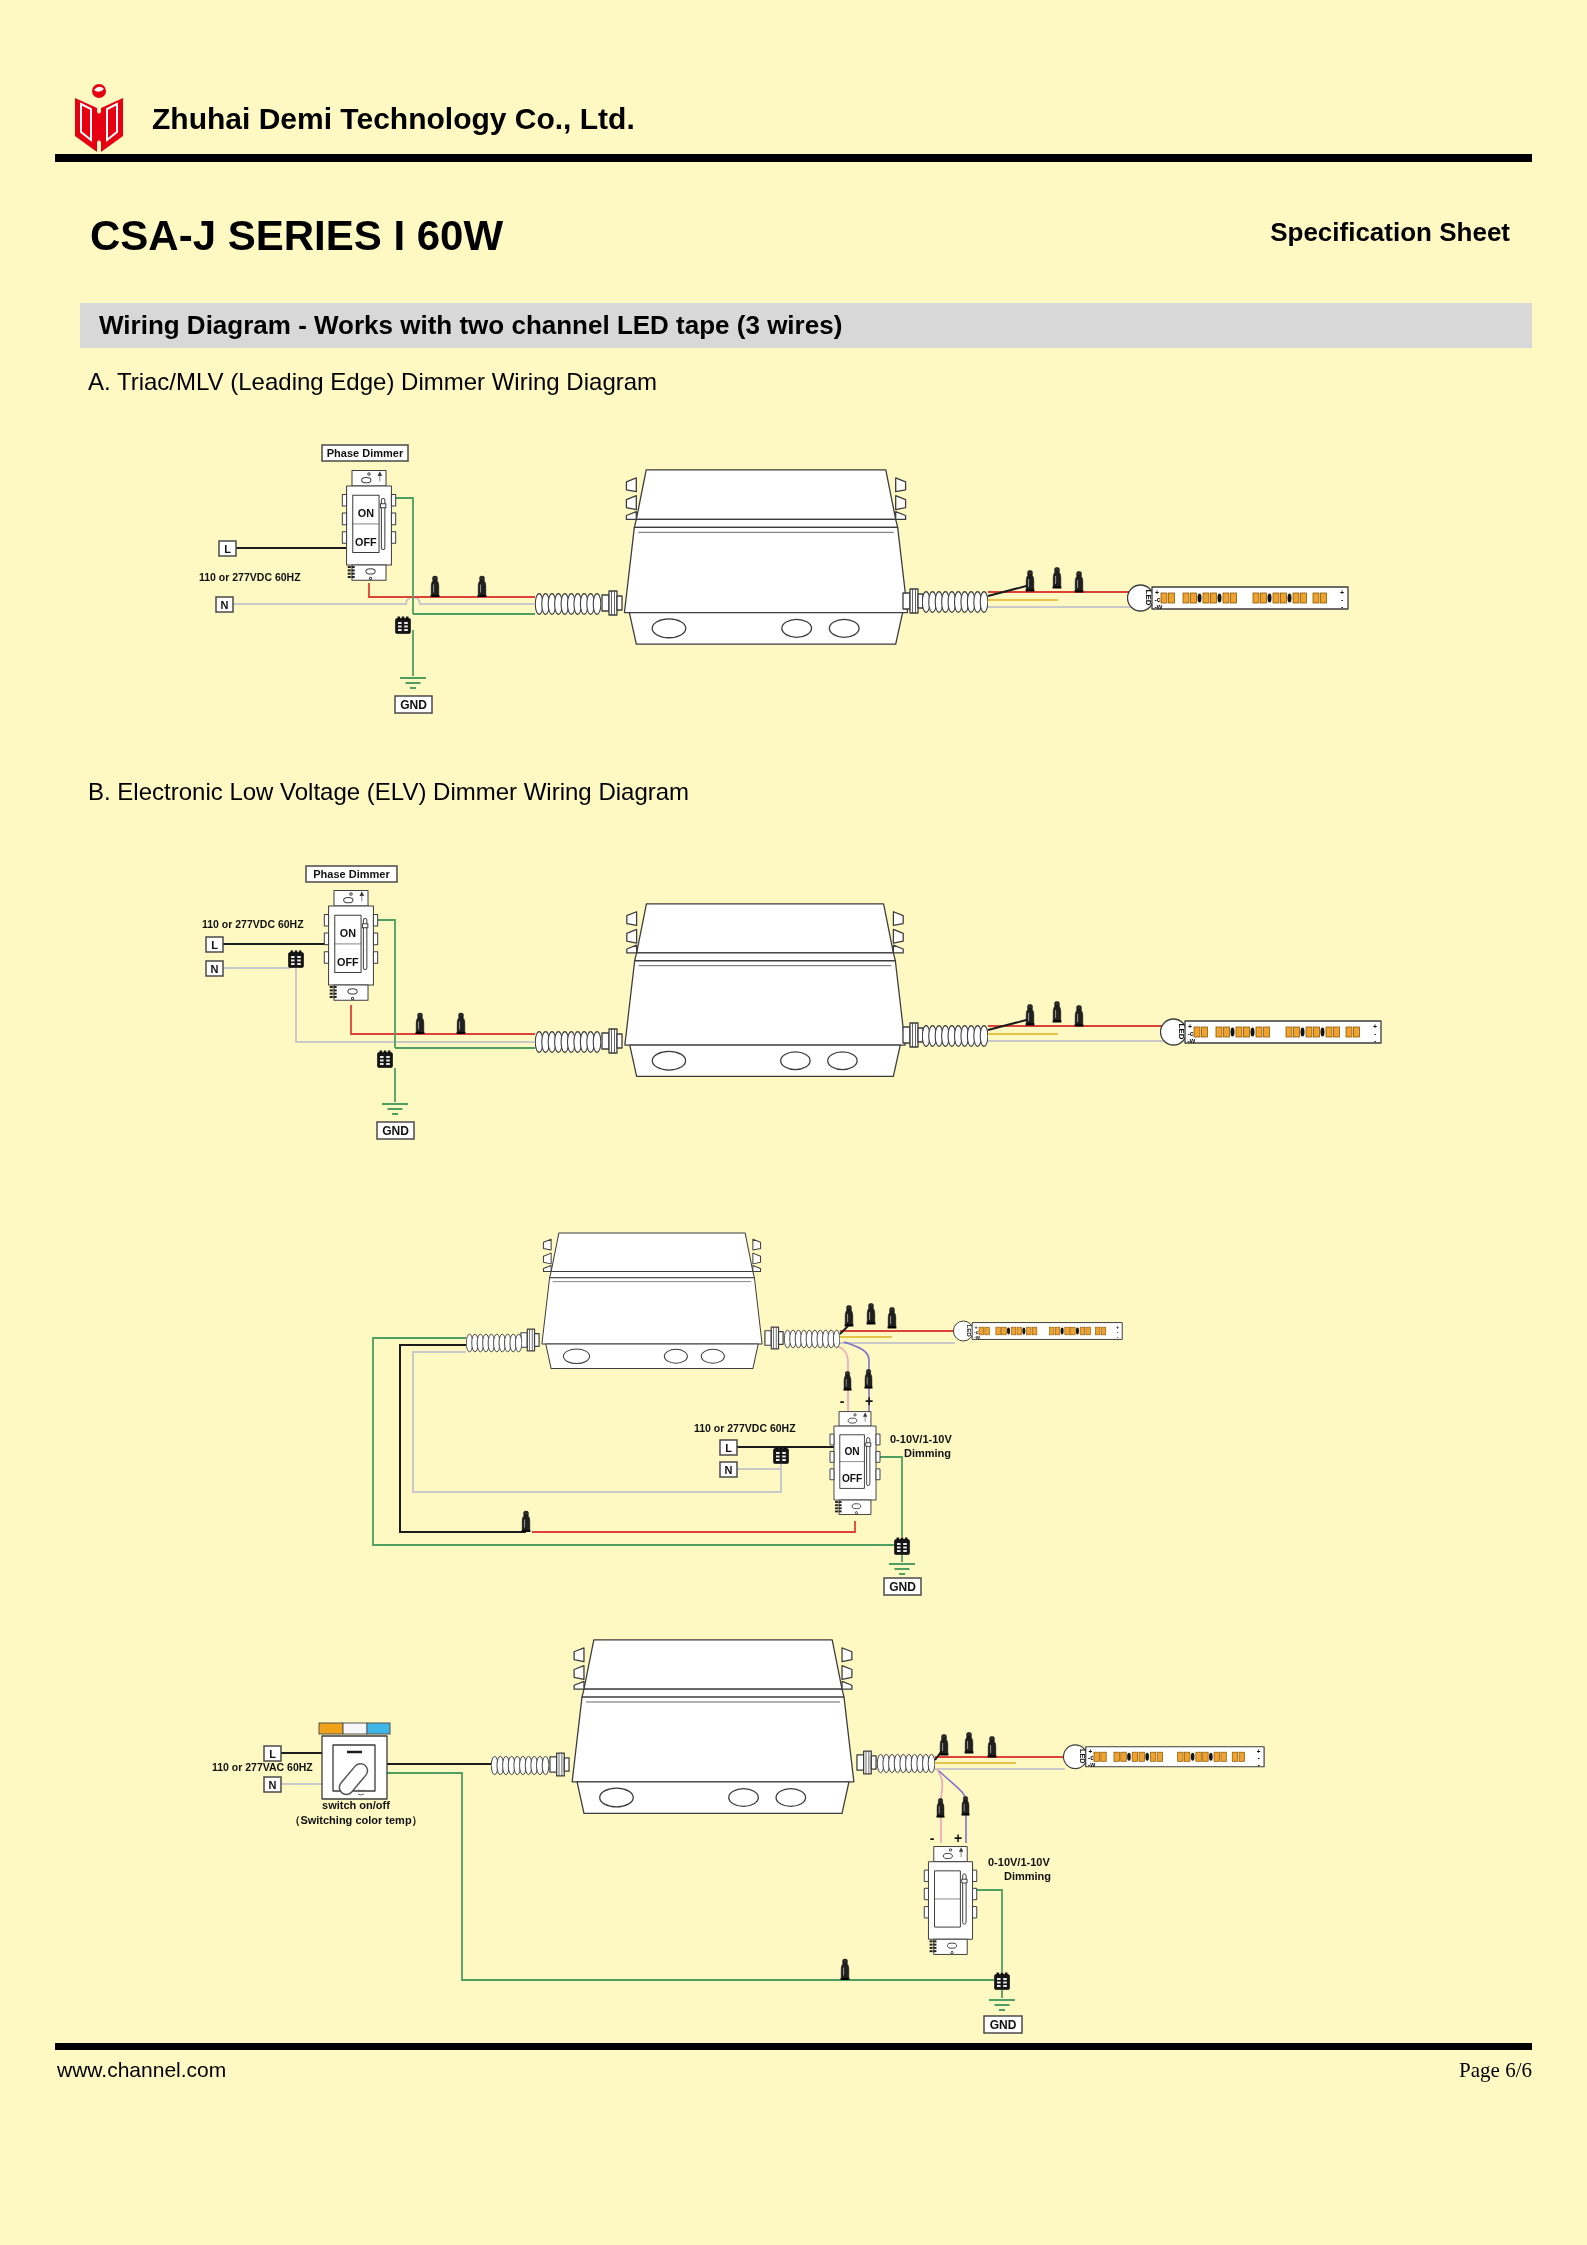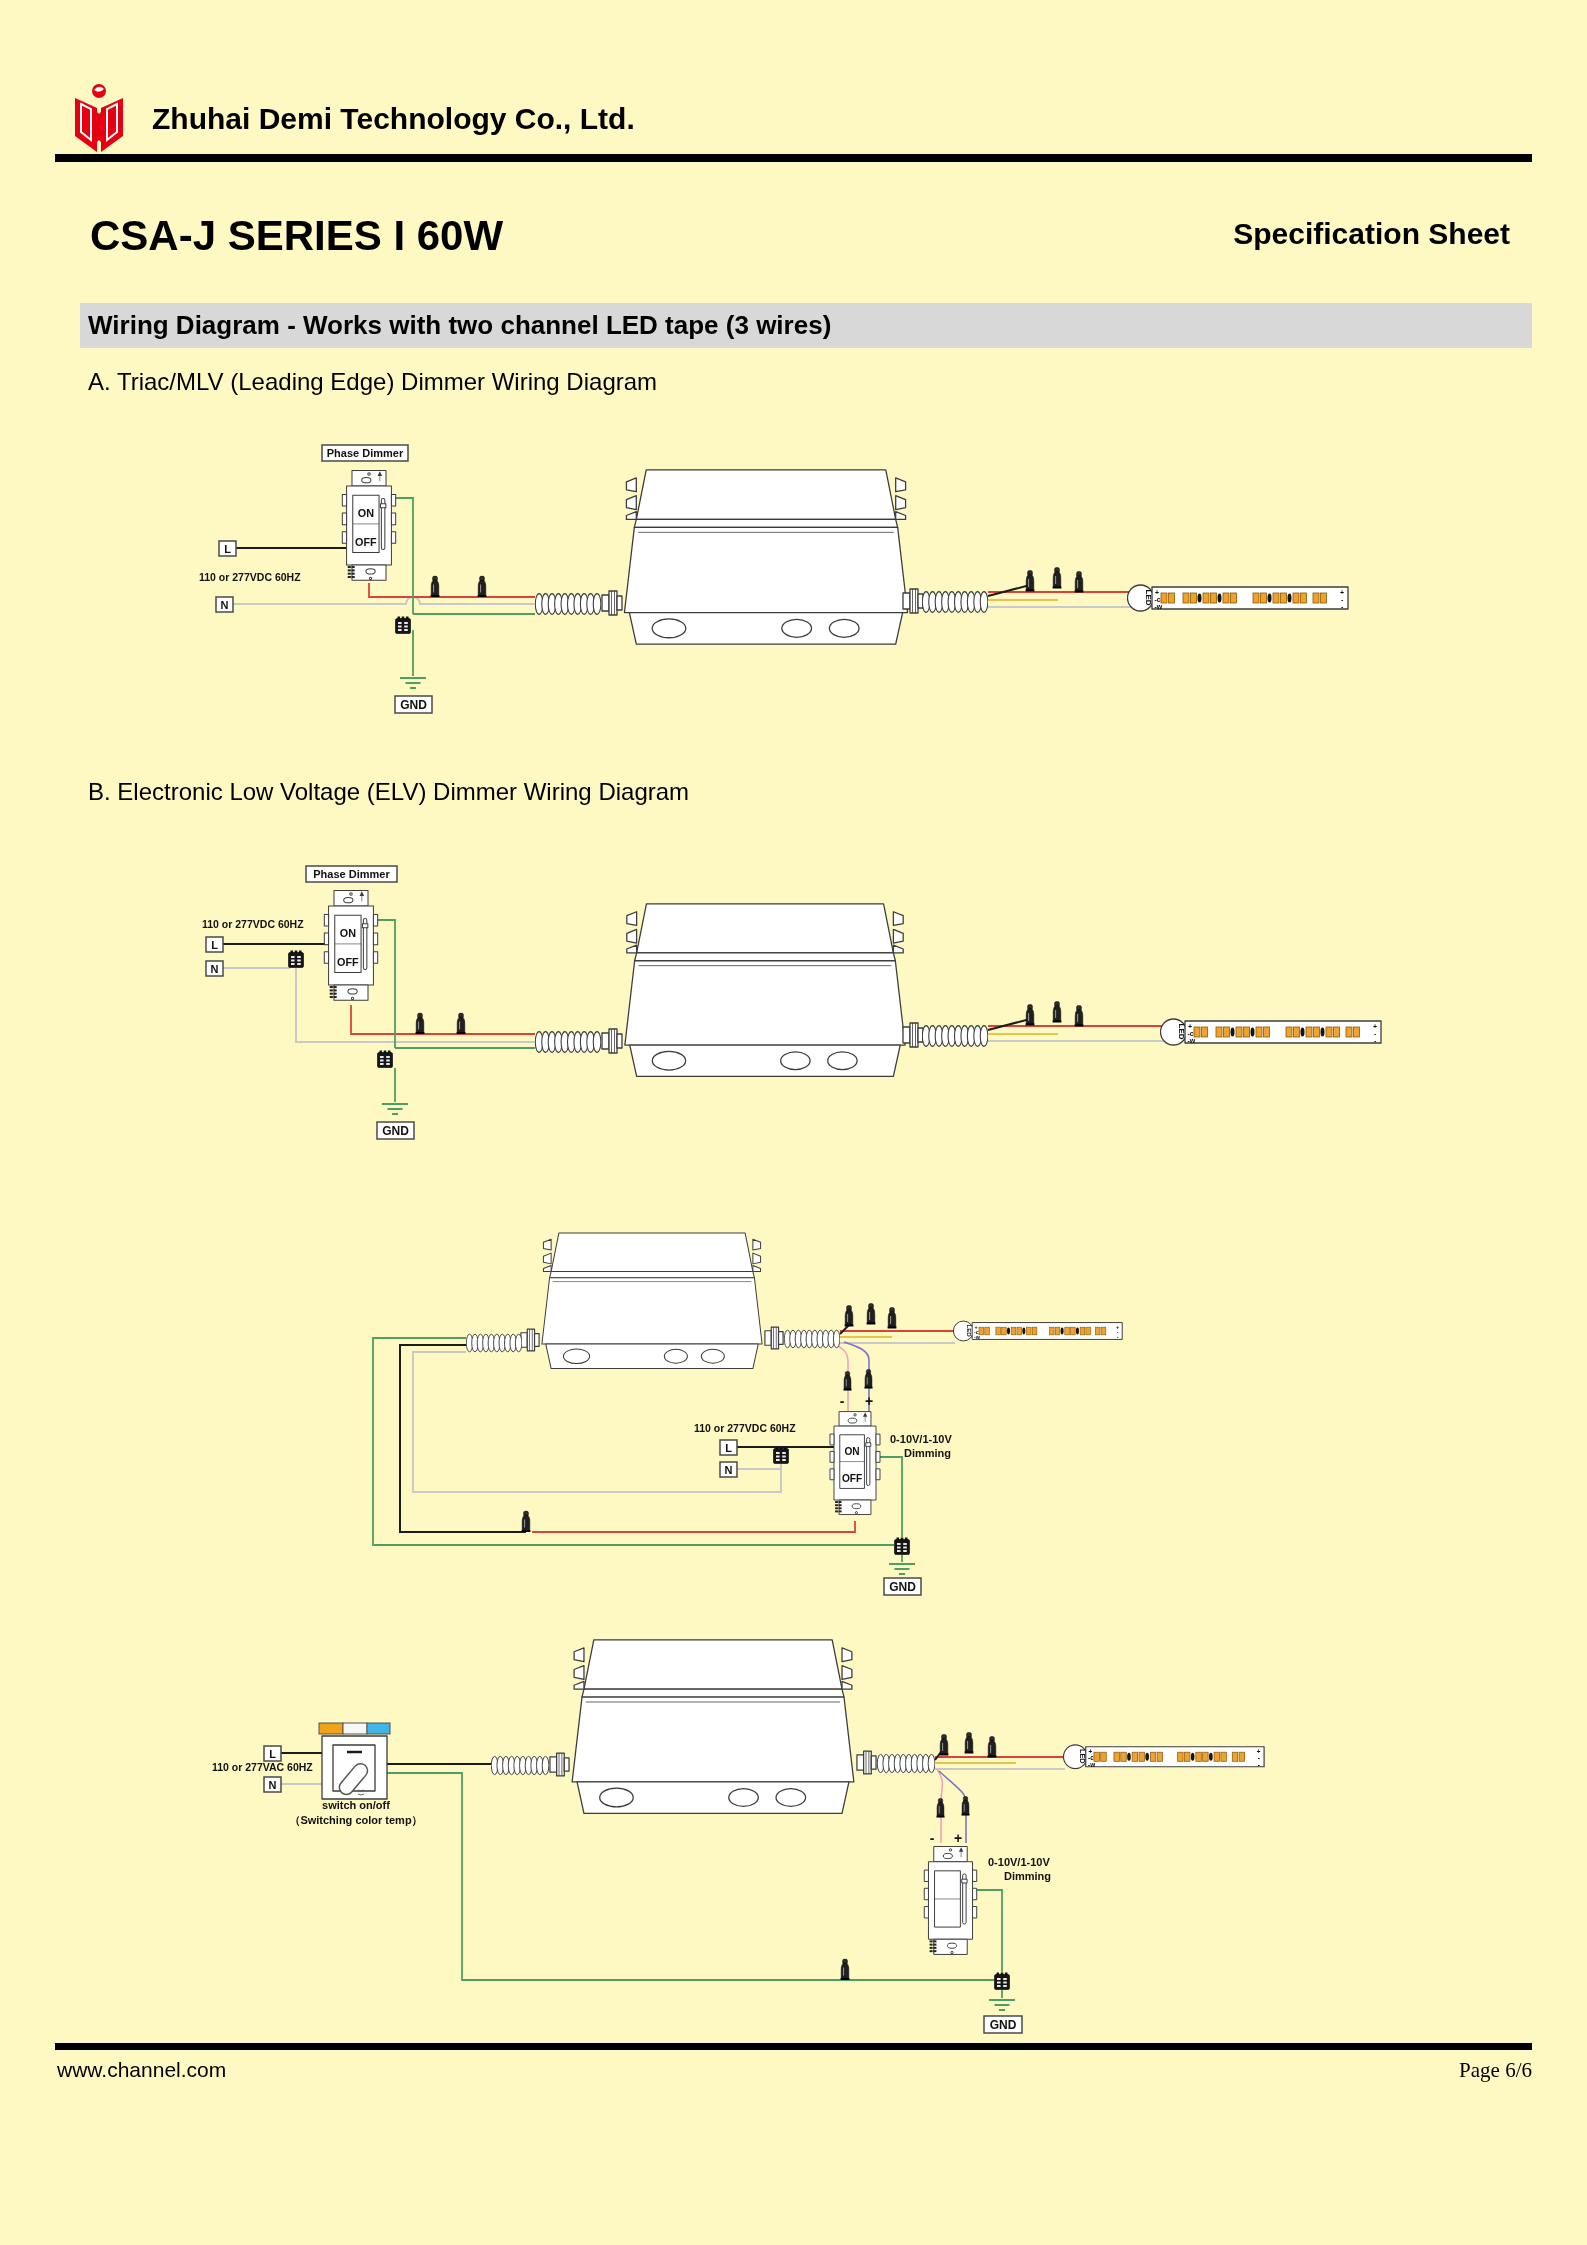--- a/index.html
+++ b/index.html
@@ -2,23 +2,23 @@
 <html><head>
 <meta charset="utf-8">
 <style>
   html,body{margin:0;padding:0;background:#888;}
   #page{position:relative;width:1587px;height:2245px;background:#fef9c3;overflow:hidden;
         font-family:"Liberation Sans",sans-serif;color:#000;}
   .abs{position:absolute;}
   #company-name{left:152px;top:102px;font-size:30px;font-weight:bold;letter-spacing:0px;}
   #top-rule{left:55px;top:154px;width:1477px;height:8px;background:#000;}
   #title-product{left:90px;top:212px;font-size:42px;font-weight:bold;}
-  #title-doc{top:217px;right:77px;font-size:30px;font-weight:bold;}
+  #title-doc{top:217px;right:77px;font-size:26px;font-weight:bold;}
   #banner{left:80px;top:303px;width:1452px;height:45px;background:#d8d8d8;
-          font-size:26px;font-weight:bold;line-height:45px;padding-left:8px;box-sizing:border-box;}
+          font-size:26px;font-weight:bold;line-height:45px;padding-left:19px;box-sizing:border-box;}
   .section-h{left:88px;font-size:24px;font-weight:400;}
   #sec-a{top:368px;} #sec-b{top:778px;} #sec-c{top:1188px;} #sec-d{top:1598px;}
   #footer-rule{left:55px;top:2043px;width:1477px;height:7px;background:#000;}
   #footer-site{left:57px;top:2058px;font-size:21px;}
   #footer-page{right:55px;top:2058px;font-size:21px;font-family:Liberation Serif, serif;}
   svg{display:block;}
   svg .draw{fill:#fff;stroke:#3c3c3c;stroke-width:1.3;stroke-linejoin:round;}
   svg .thin{fill:none;stroke:#3c3c3c;stroke-width:0.8;}
   .wire-black{stroke:#1c1c1c;stroke-width:2;fill:none;}
   .wire-white{stroke:#c9c9c9;stroke-width:2;fill:none;}

